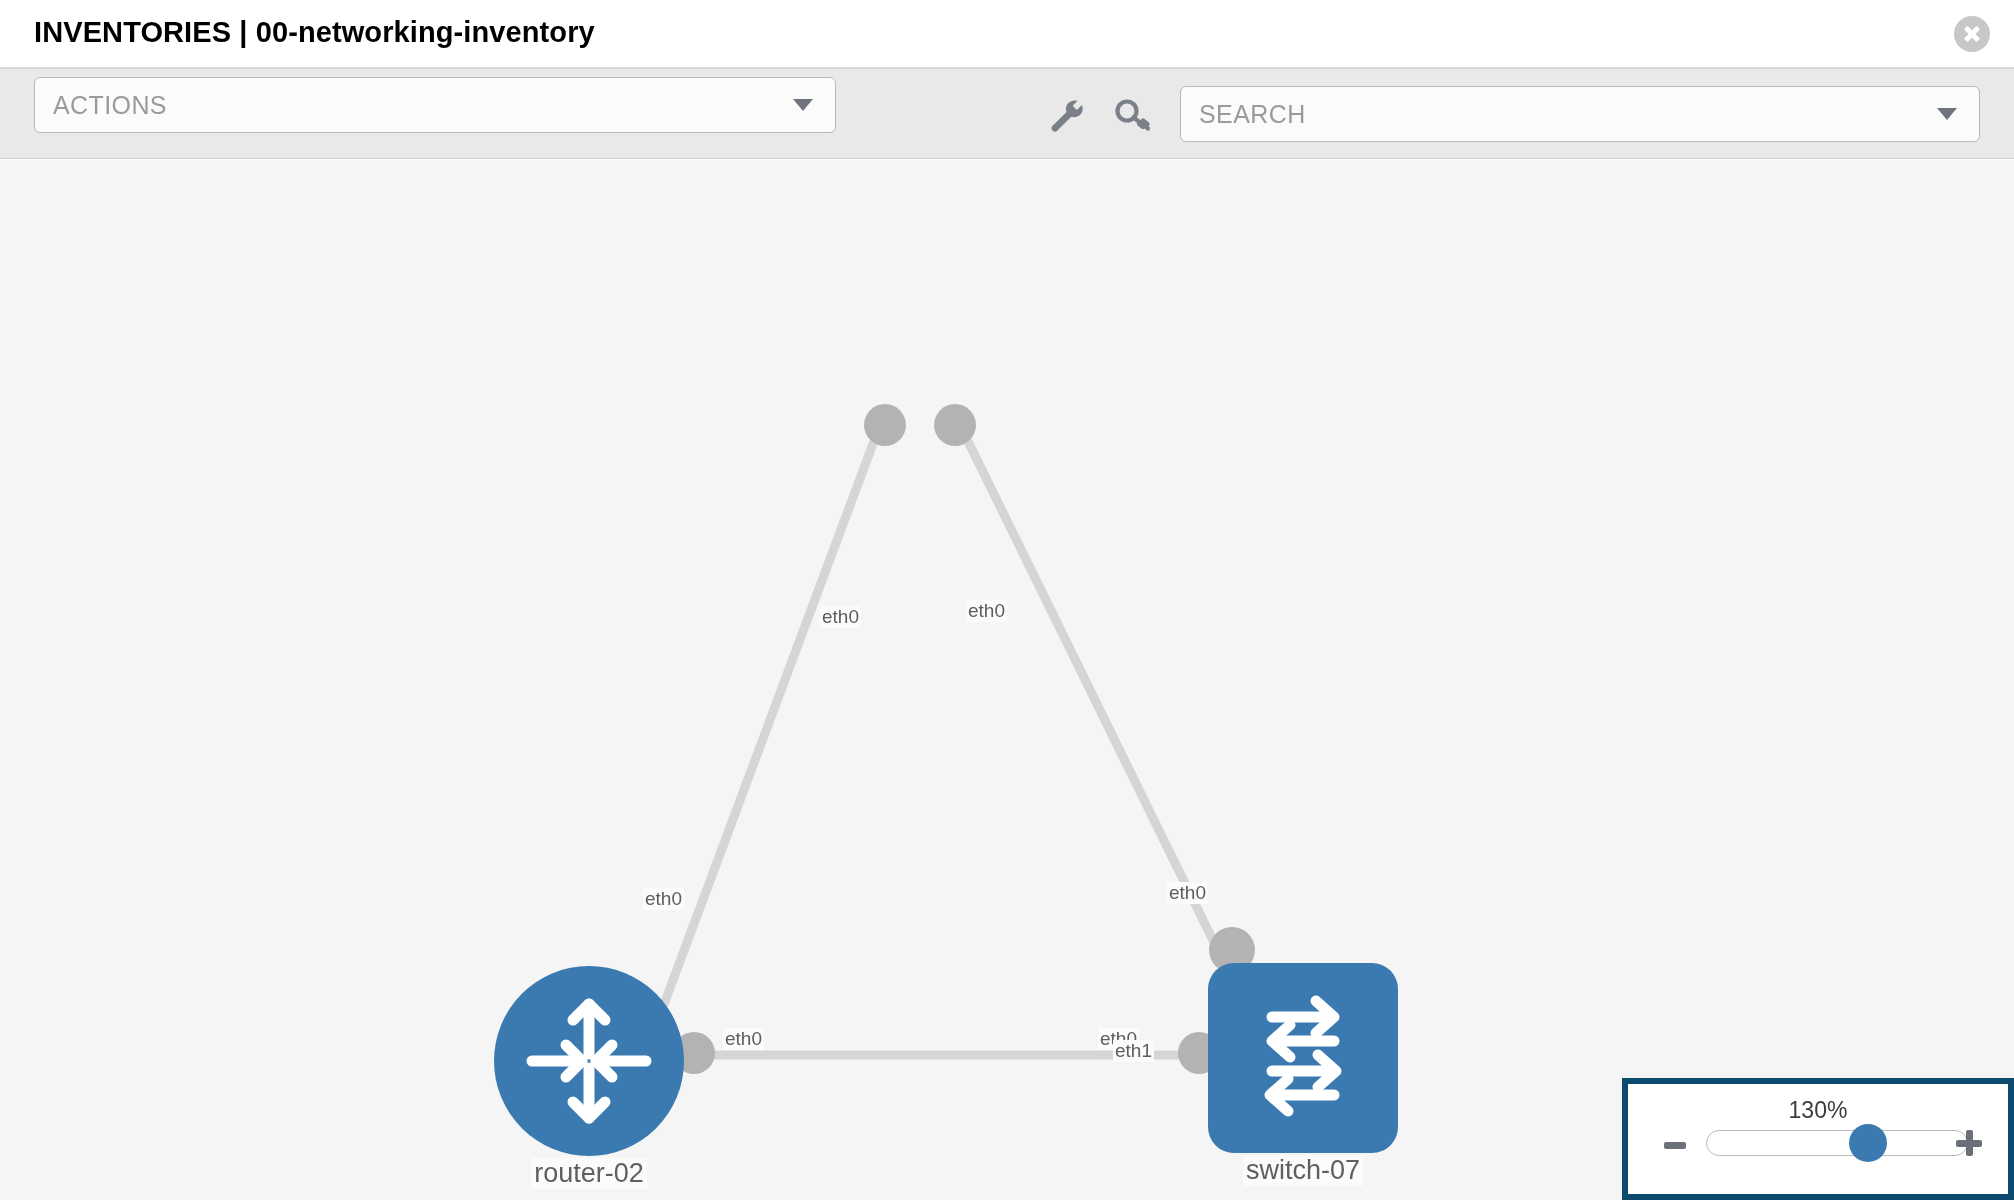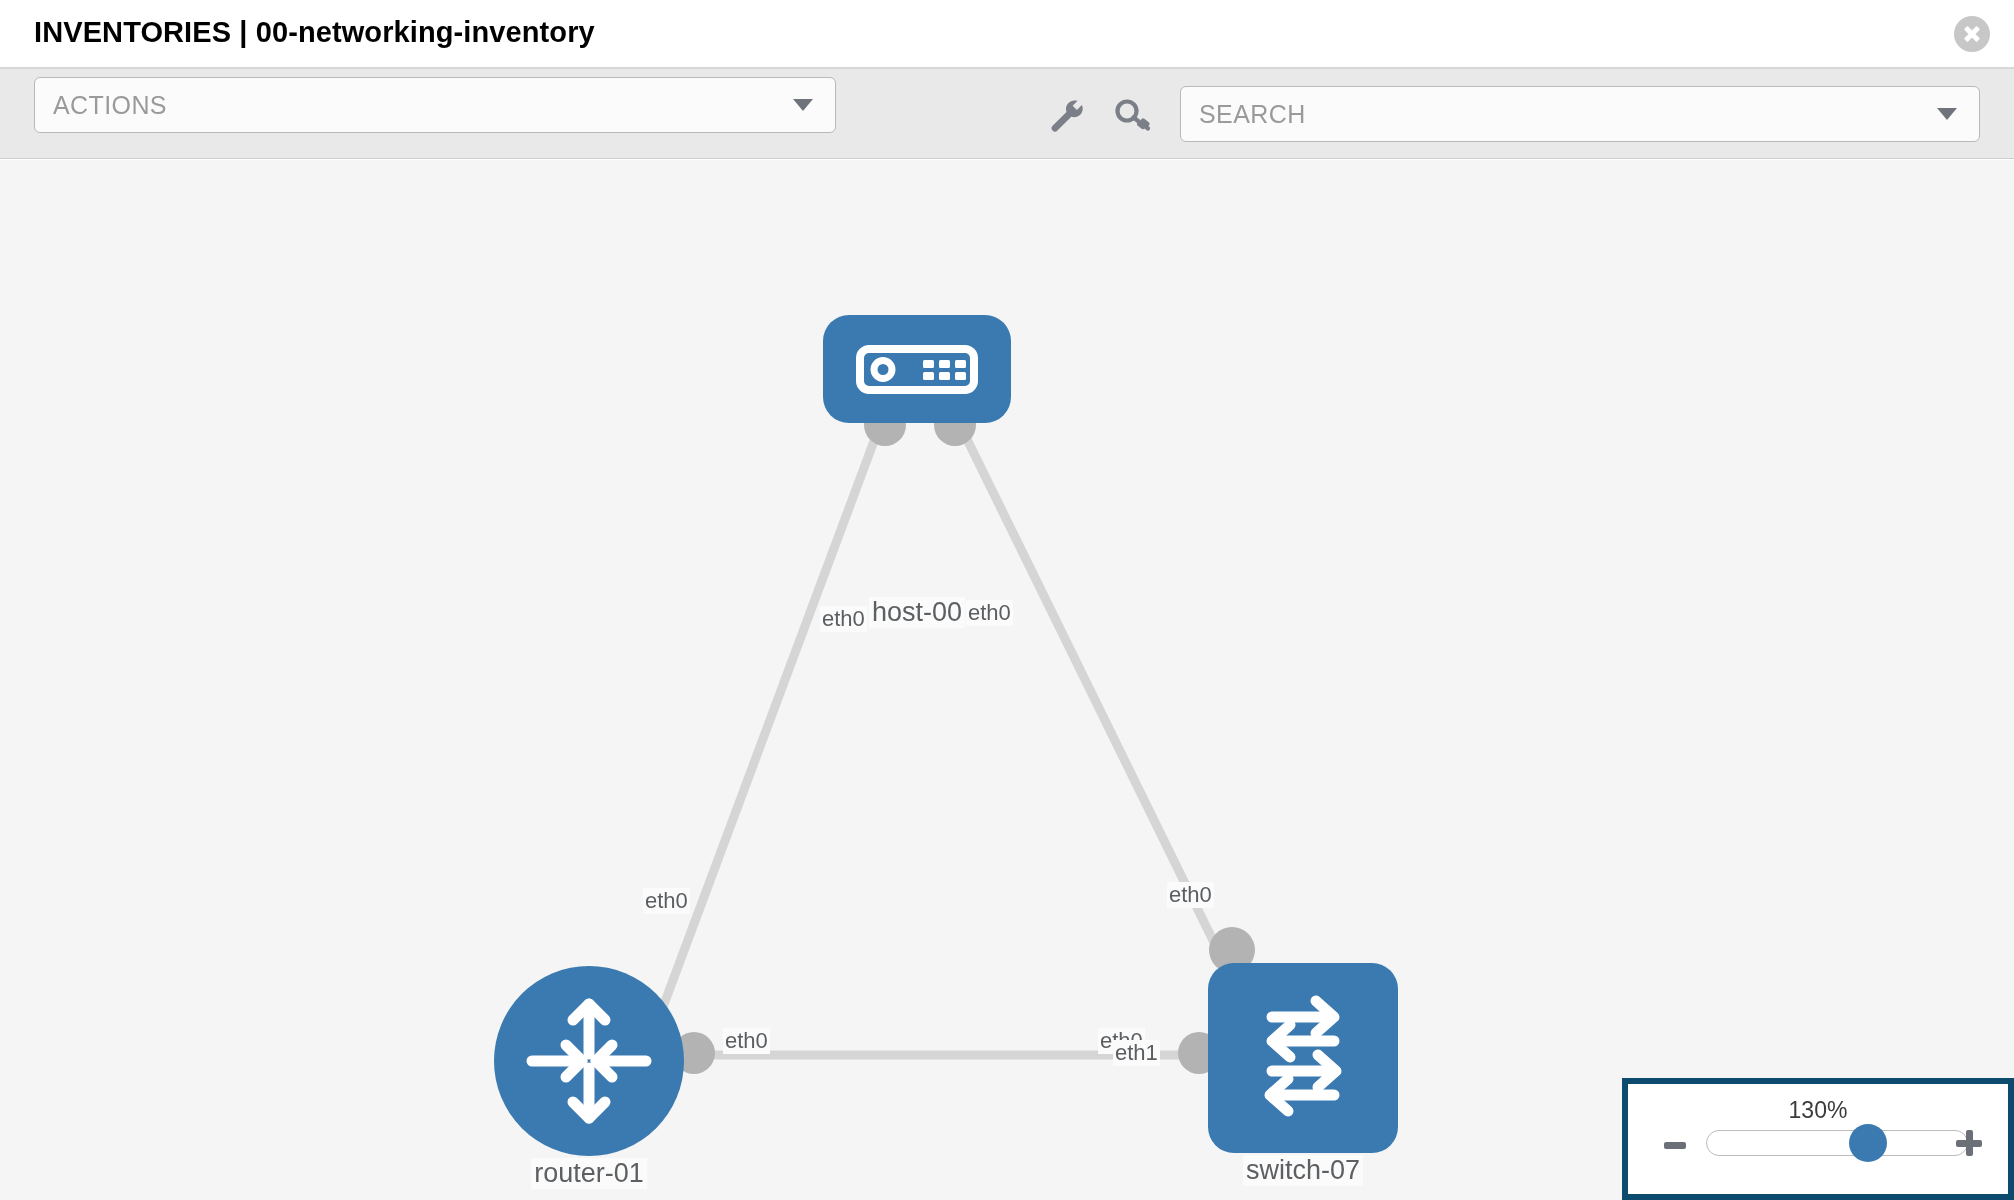--- a/index.html
+++ b/index.html
@@ -158,21 +158,21 @@
   #node-router .node-shape { width: 190px; height: 190px; }
   #node-router .node-label { top: 192px; }
 
   
   #node-switch { left: 1208px; top: 803px; }
   #node-switch .node-shape { width: 190px; height: 190px; }
   #node-switch .node-label { top: 192px; }
 
   .edge-label {
     position: absolute;
-    font-size: 22px;
+    font-size: 19px;
     color: #5b5e61;
     background: #fbfbfb;
     padding: 0 2px;
     white-space: nowrap;
   }
 
   
   .zoom-panel {
     position: absolute;
     left: 1622px;
@@ -292,58 +292,41 @@
 
       <g>
         <circle cx="885" cy="265" r="21" fill="#b3b3b3"></circle>
         <circle cx="955" cy="265" r="21" fill="#b3b3b3"></circle>
         <circle cx="694" cy="893" r="21" fill="#b3b3b3"></circle>
         <circle cx="1232" cy="790" r="23" fill="#b3b3b3"></circle>
         <circle cx="1199" cy="893" r="21" fill="#b3b3b3"></circle>
       </g>
     </svg>
 
-    <div class="node" id="node-host">
-      <div class="node-shape rounded-rect">
-        <svg width="188" height="108" viewBox="0 0 188 108">
-          <rect x="37" y="34" width="114" height="41" rx="9" ry="9" fill="none" stroke="#ffffff" stroke-width="8"></rect>
-          <circle cx="60" cy="54.5" r="9" fill="none" stroke="#ffffff" stroke-width="7"></circle>
-          <g fill="#ffffff">
-            <rect x="100" y="45" width="11" height="8" rx="1.5"></rect>
-            <rect x="116" y="45" width="11" height="8" rx="1.5"></rect>
-            <rect x="132" y="45" width="11" height="8" rx="1.5"></rect>
-            <rect x="100" y="57" width="11" height="8" rx="1.5"></rect>
-            <rect x="116" y="57" width="11" height="8" rx="1.5"></rect>
-            <rect x="132" y="57" width="11" height="8" rx="1.5"></rect>
-          </g>
-        </svg>
-      </div>
-      <div class="node-label">host-00</div>
-    </div>
 
     <div class="node" id="node-router">
       <div class="node-shape circle">
         <svg width="190" height="190" viewBox="0 0 190 190">
           <g stroke="#ffffff" stroke-width="11" stroke-linecap="round" stroke-linejoin="round" fill="none">
 
             <path d="M95 88 V38"></path>
             <path d="M79 54 L95 38 L111 54"></path>
 
             <path d="M95 102 V152"></path>
             <path d="M79 136 L95 152 L111 136"></path>
 
             <path d="M38 95 H88"></path>
             <path d="M72 79 L88 95 L72 111"></path>
 
             <path d="M152 95 H102"></path>
             <path d="M118 79 L102 95 L118 111"></path>
           </g>
         </svg>
       </div>
-      <div class="node-label">router-01</div>
+      <div class="node-label">router-02</div>
     </div>
 
     <div class="node" id="node-switch">
       <div class="node-shape rounded-rect">
         <svg width="190" height="190" viewBox="0 0 190 190">
           <g stroke="#ffffff" stroke-width="11" stroke-linecap="round" stroke-linejoin="round" fill="none">
 
             <path d="M64 54 H124"></path>
             <path d="M108 38 L126 54 L108 70"></path>
 

